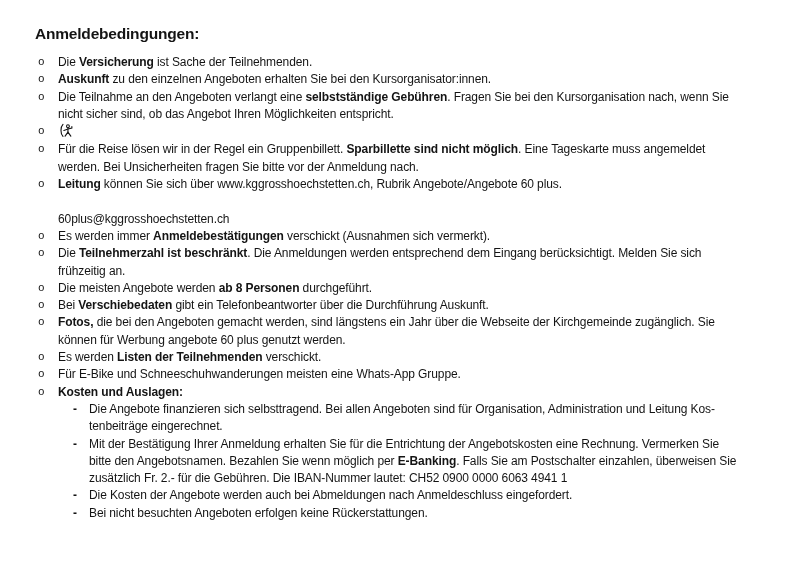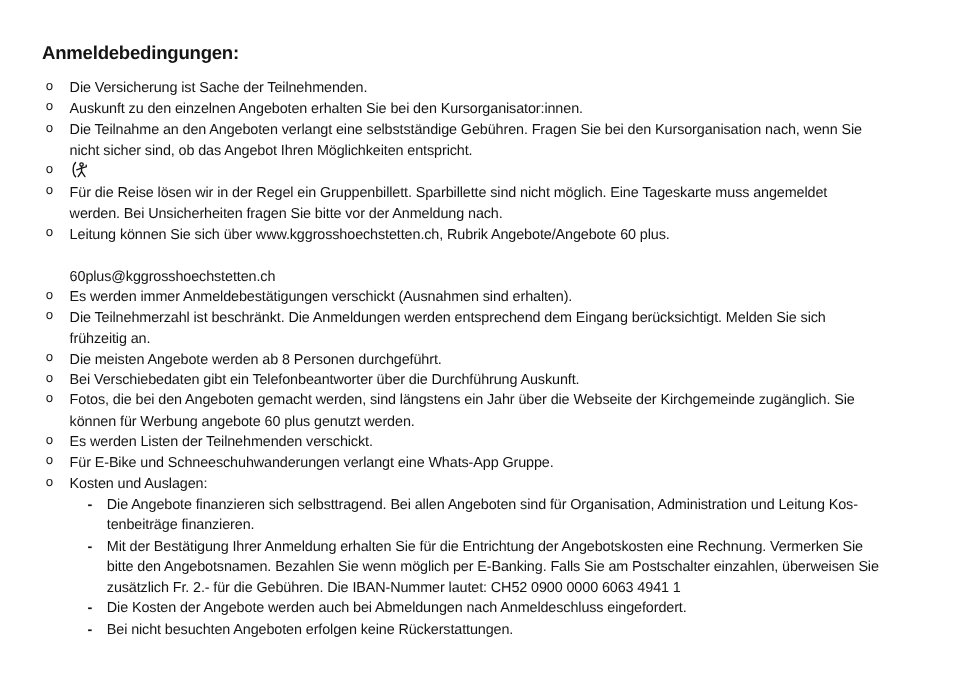--- a/index.html
+++ b/index.html
@@ -11,21 +11,21 @@
     width: 800px;
     height: 563px;
     overflow: hidden;
     font-family: "Liberation Sans", sans-serif;
     color: #141414;
   }
   .page {
     box-sizing: border-box;
     width: 800px;
     height: 563px;
-    padding: 36px 30px 0 35px;
+    padding: 25px 30px 0 35px;
     background: #ffffff;
   }
   .title {
     margin: 0 0 11px 0;
     font-size: 15.5px;
     line-height: 18px;
     font-weight: 700;
     letter-spacing: -0.2px;
   }
   .list {
@@ -52,21 +52,21 @@
   }
   .item.l2 .marker {
     width: 16px;
     padding-left: 1px;
     font-weight: 700;
   }
   .item .content {
     flex: 1 1 auto;
   }
   .b {
-    font-weight: 400;
+    font-weight: 700;
   }
   .walk-icon {
     display: inline-block;
     vertical-align: -2px;
     margin-right: 1px;
   }
 </style>
 </head>
 <body>
 
@@ -98,21 +98,21 @@
       <div class="item l1">
         <span class="marker">o</span>
         <div class="content"><span>Für die Reise lösen wir in der Regel ein Gruppenbillett. </span><span class="b">Sparbillette sind nicht möglich</span><span>. Eine Tageskarte muss angemeldet</span><br><span>werden. Bei Unsicherheiten fragen Sie bitte vor der Anmeldung nach.</span></div>
       </div>
       <div class="item l1">
         <span class="marker">o</span>
         <div class="content"><span class="b">Leitung</span><span> können Sie sich über www.kggrosshoechstetten.ch, Rubrik Angebote/Angebote 60 plus.</span><br><br><span>60plus@kggrosshoechstetten.ch</span></div>
       </div>
       <div class="item l1">
         <span class="marker">o</span>
-        <div class="content"><span>Es werden immer </span><span class="b">Anmeldebestätigungen</span><span> verschickt (Ausnahmen sind erhalten).</span></div>
+        <div class="content"><span>Es werden immer </span><span class="b">Anmeldebestätigungen</span><span> verschickt (Ausnahmen sich vermerkt).</span></div>
       </div>
       <div class="item l1">
         <span class="marker">o</span>
         <div class="content"><span>Die </span><span class="b">Teilnehmerzahl ist beschränkt</span><span>. Die Anmeldungen werden entsprechend dem Eingang berücksichtigt. Melden Sie sich</span><br><span>frühzeitig an.</span></div>
       </div>
       <div class="item l1">
         <span class="marker">o</span>
         <div class="content"><span>Die meisten Angebote werden </span><span class="b">ab 8 Personen</span><span> durchgeführt.</span></div>
       </div>
       <div class="item l1">
@@ -122,29 +122,29 @@
       <div class="item l1">
         <span class="marker">o</span>
         <div class="content"><span class="b">Fotos,</span><span> die bei den Angeboten gemacht werden, sind längstens ein Jahr über die Webseite der Kirchgemeinde zugänglich. Sie</span><br><span>können für Werbung angebote 60 plus genutzt werden.</span></div>
       </div>
       <div class="item l1">
         <span class="marker">o</span>
         <div class="content"><span>Es werden </span><span class="b">Listen der Teilnehmenden</span><span> verschickt.</span></div>
       </div>
       <div class="item l1">
         <span class="marker">o</span>
-        <div class="content"><span>Für E-Bike und Schneeschuhwanderungen verlangt eine Whats-App Gruppe.</span></div>
+        <div class="content"><span>Für E-Bike und Schneeschuhwanderungen meisten eine Whats-App Gruppe.</span></div>
       </div>
       <div class="item l1">
         <span class="marker">o</span>
         <div class="content"><span class="b">Kosten und Auslagen:</span></div>
       </div>
       <div class="item l2">
         <span class="marker">-</span>
-        <div class="content"><span>Die Angebote finanzieren sich selbsttragend. Bei allen Angeboten sind für Organisation, Administration und Leitung Kos-</span><br><span>tenbeiträge finanzieren.</span></div>
+        <div class="content"><span>Die Angebote finanzieren sich selbsttragend. Bei allen Angeboten sind für Organisation, Administration und Leitung Kos-</span><br><span>tenbeiträge eingerechnet.</span></div>
       </div>
       <div class="item l2">
         <span class="marker">-</span>
         <div class="content"><span>Mit der Bestätigung Ihrer Anmeldung erhalten Sie für die Entrichtung der Angebotskosten eine Rechnung. Vermerken Sie</span><br><span>bitte den Angebotsnamen. Bezahlen Sie wenn möglich per </span><span class="b">E-Banking</span><span>. Falls Sie am Postschalter einzahlen, überweisen Sie</span><br><span>zusätzlich Fr. 2.- für die Gebühren. Die IBAN-Nummer lautet: CH52 0900 0000 6063 4941 1</span></div>
       </div>
       <div class="item l2">
         <span class="marker">-</span>
         <div class="content"><span>Die Kosten der Angebote werden auch bei Abmeldungen nach Anmeldeschluss eingefordert.</span></div>
       </div>
       <div class="item l2">

